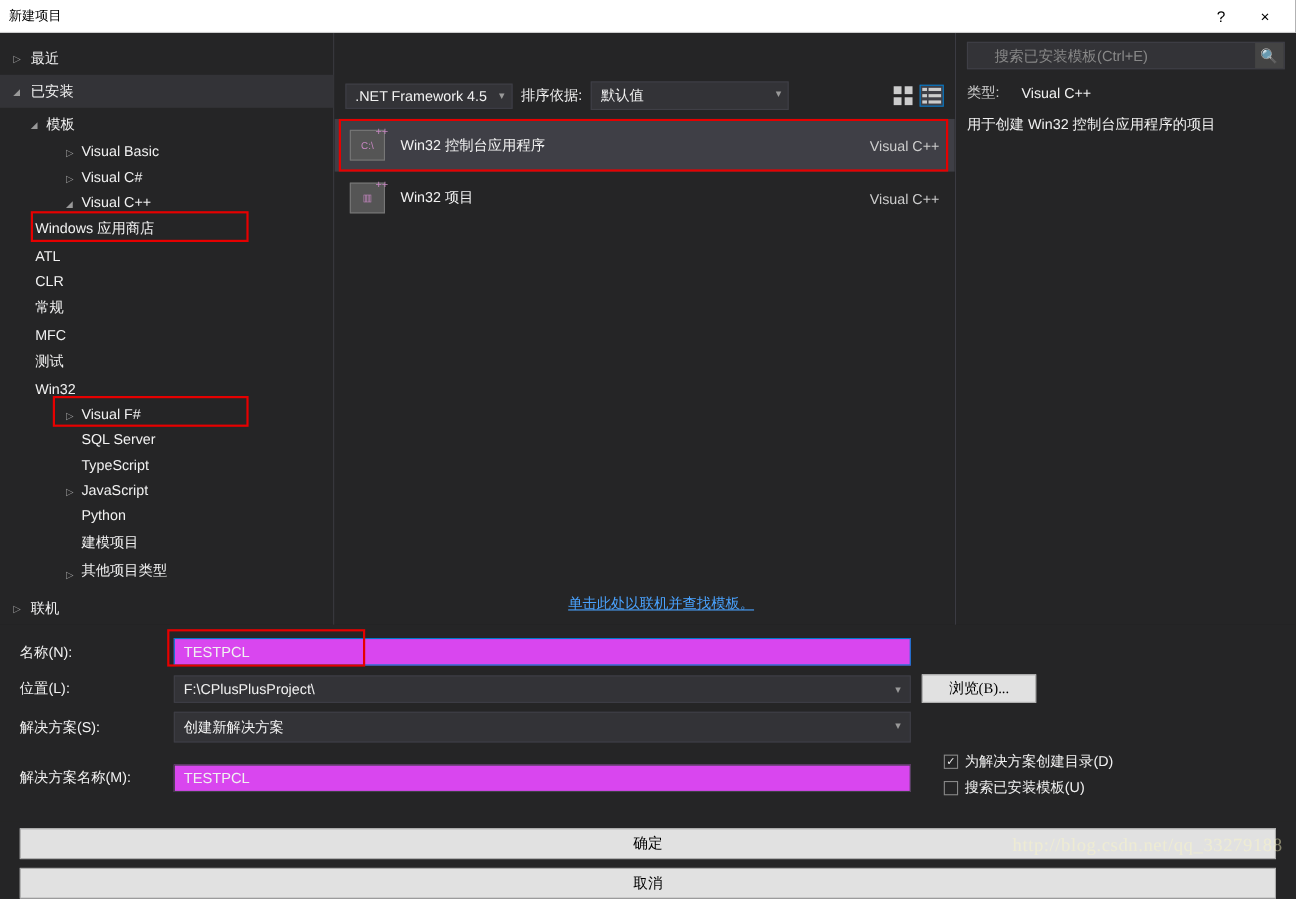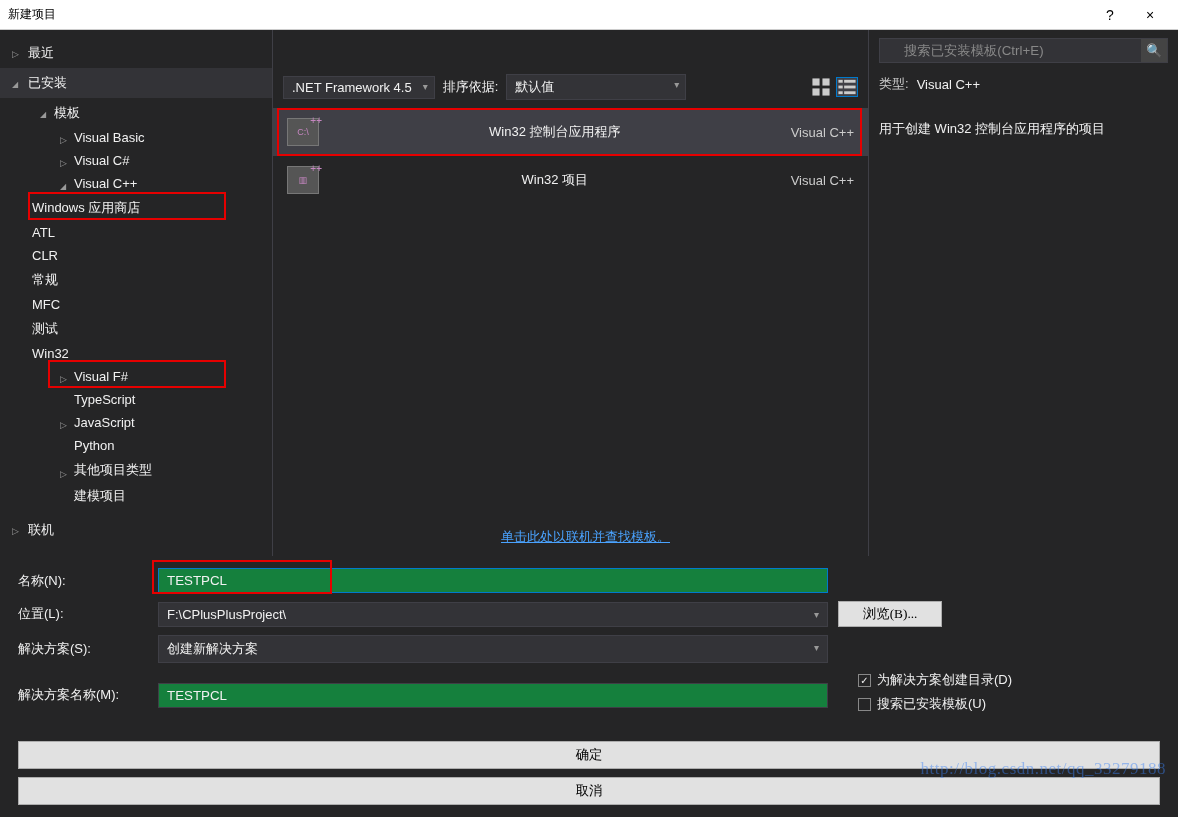--- a/index.html
+++ b/index.html
@@ -6,26 +6,26 @@
 body { background: #2d2d30; color: #f1f1f1; width: 1178px; height: 817px; overflow: hidden; font-size: 13px; }
 
 .titlebar { height: 30px; background: #fff; color: #000; display: flex; align-items: center; padding: 0 8px; border-bottom: 1px solid #ccc; }
 .titlebar .title { flex: 1; font-size: 12px; }
 .titlebar .btn { width: 40px; text-align: center; font-size: 14px; cursor: pointer; }
 
 .main { display: flex; flex-direction: column; height: 787px; background: #252526; }
 
 .content-area { display: flex; height: 575px; }
 
-.sidebar { width: 273px; background: #252526; padding-top: 8px; position: relative; border-right: 1px solid #3f3f46; }
+.sidebar { width: 304px; background: #252526; padding-top: 8px; position: relative; border-right: 1px solid #3f3f46; }
 .sidebar-section { padding: 6px 12px; cursor: pointer; display: flex; align-items: center; gap: 6px; }
 .sidebar-section.installed { background: #333337; }
 .tree { padding: 2px 0; }
 .tree-item { padding: 4px 8px 4px 28px; cursor: pointer; display: flex; align-items: center; gap: 4px; color: #f1f1f1; }
-.tree-item.l2 { padding-left: 40px; }
+.tree-item.l2 { padding-left: 28px; }
 .tree-item.l3 { padding-left: 60px; align-items: flex-end; }
 .tree-item.l4 { padding-left: 32px; }
 .arrow { display:inline-block; width:10px; font-size:10px; color:#999; }
 .arrow.down::before { content:"◢"; font-size:8px; }
 .arrow.right::before { content:"▷"; font-size:9px; }
 .redbox { position: absolute; border: 2px solid #e60000; pointer-events: none; }
 
 .center { flex: 1; display: flex; flex-direction: column; background: #252526; position: relative; }
 .toolbar { display: flex; align-items: center; gap: 8px; padding: 8px 10px; margin-top: 36px; }
 .combo { background: #333337; border: 1px solid #3f3f46; padding: 3px 22px 3px 8px; position: relative; color: #f1f1f1; cursor: pointer; }
@@ -33,50 +33,50 @@
 .toolbar .label { color: #f1f1f1; }
 .view-icons { display: flex; gap: 4px; margin-left: auto; }
 .view-icon { width: 22px; height: 20px; display: flex; align-items: center; justify-content: center; cursor: pointer; border:1px solid transparent;}
 .view-icon.active { border: 1px solid #007acc; background:#3f3f46; }
 
 .template-list { flex: 1; overflow: auto; position: relative; }
 .template-item { display: flex; align-items: center; padding: 10px 14px; gap: 14px; cursor: pointer; }
 .template-item.selected { background: #3f3f46; }
 .template-icon { width: 32px; height: 28px; background: #555; border: 1px solid #777; display:flex; align-items:center; justify-content:center; font-size:9px; color:#c586c0; position:relative;}
 .template-icon .plus { position:absolute; top:-4px; right:-4px; color:#c586c0; font-size:10px;}
-.template-name { flex: 1; text-align: center; }
+.template-name { flex: 1; }
 .template-lang { color: #ccc; }
 .online-link { text-align: center; padding: 10px; }
 .online-link a { color: #4aa3ff; text-decoration: underline; cursor: pointer; margin-left: 30px; }
 
 .right-panel { width: 310px; background: #252526; padding: 8px 10px; border-left: 1px solid #3f3f46; }
 .search-box { display: flex; background: #333337; border: 1px solid #3f3f46; margin-bottom: 12px; }
 .search-box input { flex:1; background: transparent; border: none; color: #f1f1f1; padding: 4px 8px; outline: none; margin-left: 16px; }
 .search-box input::placeholder { color: #888; }
 .search-box .sicon { width: 26px; display:flex; align-items:center; justify-content:center; color:#ccc; background:#444; cursor:pointer;}
-.desc-row { display: flex; gap: 8px; margin-bottom: 24px; }
+.desc-row { display: flex; gap: 20px; margin-bottom: 8px; }
 .desc-label { color: #ccc; }
 .desc-text { color: #f1f1f1; line-height:1.5;}
 
 .bottom-form { padding: 12px 18px 8px 18px; background:#252526; position:relative;}
 .form-row { display: flex; align-items: center; margin-bottom: 8px; gap: 10px; }
 .form-label { width: 130px; color: #f1f1f1; }
-.form-input { flex:1; max-width:670px; background: #15803d; border: 1px solid #3f3f46; color: #f1f1f1; padding: 4px 8px; outline:none; }
+.form-input { flex:1; max-width:670px; background: #d946ef; border: 1px solid #3f3f46; color: #f1f1f1; padding: 4px 8px; outline:none; }
 .form-input.highlighted { border: 1px solid #007acc; }
 .form-combo { background: #333337; border: 1px solid #3f3f46; padding: 4px 8px; flex:1; max-width:670px; position:relative; cursor:pointer;}
 .form-combo::after { content:"▾"; position:absolute; right:8px; top:6px; color:#999; font-size:10px;}
 .browse-btn { background: #e1e1e1; color: #000; border: 1px solid #adadad; padding: 3px 24px; cursor:pointer;font-family:Liberation Serif, serif; }
 .checkbox-row { display:flex; align-items:center; gap:6px; color:#f1f1f1; margin-bottom:6px; }
 .checkbox { width:13px; height:13px; border:1px solid #888; display:inline-flex; align-items:center; justify-content:center; font-size:10px; cursor:pointer;}
 .checkbox.checked::after { content:"✓"; color:#f1f1f1; }
 
 .dialog-buttons { display:flex; gap:8px; justify-content:flex-end; padding: 6px 18px 12px; flex-direction: column; }
 .dlg-btn { background:#e1e1e1; color:#000; border:1px solid #adadad; padding:4px 22px; cursor:pointer; }
 
-.watermark { position:absolute; right:12px; bottom:38px; color:#3b82f6; font-size:17px; opacity:0.45; font-family: Liberation Serif, serif; letter-spacing:0.5px;}
+.watermark { position:absolute; right:12px; bottom:38px; color:#fef9c3; font-size:17px; opacity:0.45; font-family: Liberation Serif, serif; letter-spacing:0.5px;}
 </style>
 </head>
 <body>
 
 <div class="titlebar">
   <span class="title">新建项目</span>
   <span class="btn">?</span>
   <span class="btn">×</span>
 </div>
 
@@ -129,37 +129,41 @@
           </div>
         <div class="tree-item l4">
             <span>Win32</span>
           </div>
         <div class="tree-item l3">
             <span class="arrow right"></span>
             <span>Visual F#</span>
           </div>
         <div class="tree-item l3">
             <span class="arrow"></span>
+            <span>SQL Server</span>
+          </div>
+        <div class="tree-item l3">
+            <span class="arrow"></span>
             <span>TypeScript</span>
           </div>
         <div class="tree-item l3">
             <span class="arrow right"></span>
             <span>JavaScript</span>
           </div>
         <div class="tree-item l3">
             <span class="arrow"></span>
             <span>Python</span>
           </div>
         <div class="tree-item l3">
+            <span class="arrow"></span>
+            <span>建模项目</span>
+          </div>
+        <div class="tree-item l3">
             <span class="arrow right"></span>
             <span>其他项目类型</span>
-          </div>
-        <div class="tree-item l3">
-            <span class="arrow"></span>
-            <span>建模项目</span>
           </div>
       </div>
       <div class="sidebar-section" style="margin-top:4px;">
         <span class="arrow right"></span>
         <span>联机</span>
       </div>
 
       <div class="redbox" style="left:28px; top:162px; width:198px; height:28px;"></div>
       <div class="redbox" style="left:48px; top:330px; width:178px; height:28px;"></div>
     </div>

